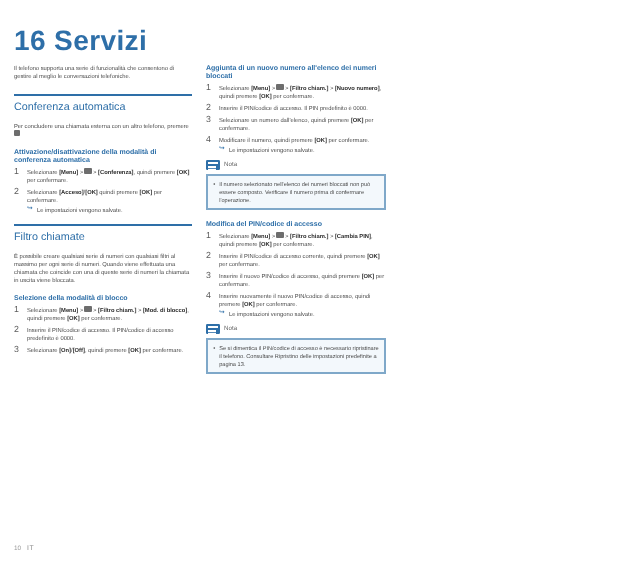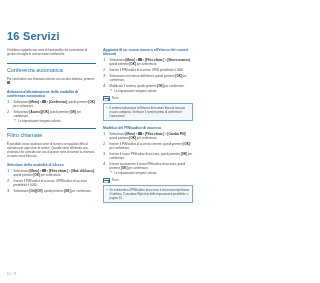--- a/index.html
+++ b/index.html
@@ -9,22 +9,22 @@
     font-family:"Liberation Sans", sans-serif;
     color:#3a3a3a;
     overflow:hidden;
   }
   .page{position:relative;width:200px;height:283px;box-sizing:border-box;padding:14px 7px 0 7px;}
   .cols{display:flex;gap:7px;}
   .col{width:89px;}
   .col.right{width:90px;}
 
   h1.chapter{
-    font-size:11px;line-height:12px;font-weight:bold;color:#2e6fa8;
-    margin:16px 0 6px 0;letter-spacing:.2px;
+    font-size:14px;line-height:12px;font-weight:bold;color:#2e6fa8;
+    margin:0 0 6px 0;letter-spacing:.2px;
   }
   .intro{font-size:2.9px;line-height:4.1px;color:#4a4a4a;margin:0 0 7px 0;}
 
   .sec{margin:0 0 5px 0;}
   h2.sec-title{
     font-size:5.4px;line-height:6.4px;font-weight:normal;color:#2e6fa8;
     margin:0;padding:2.6px 0 2.2px 0;border-top:0.7px solid #2e6fa8;
   }
   h3.sub-title{
     font-size:3.5px;line-height:4.4px;font-weight:bold;color:#2e6fa8;

